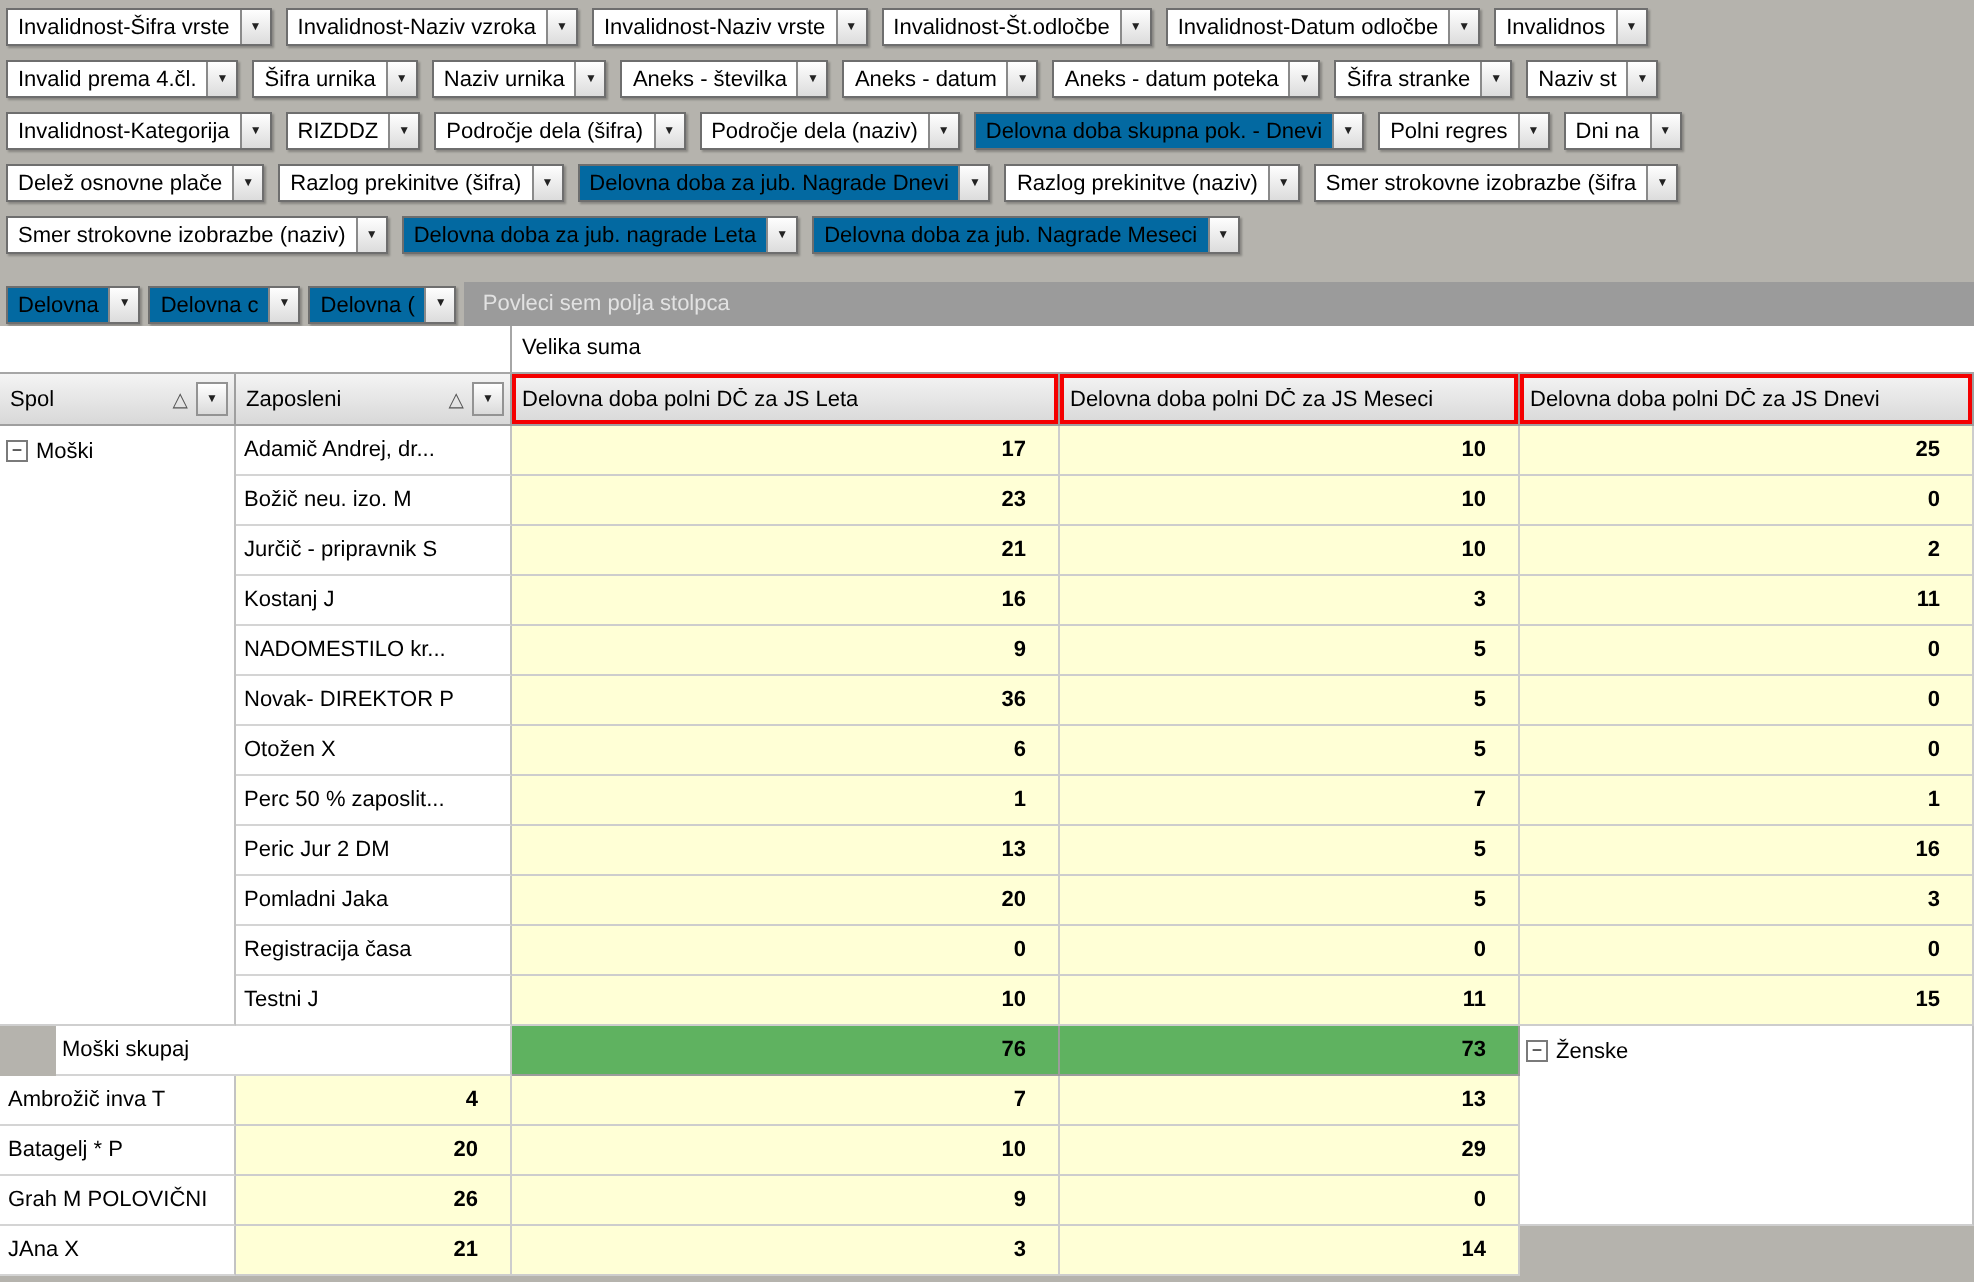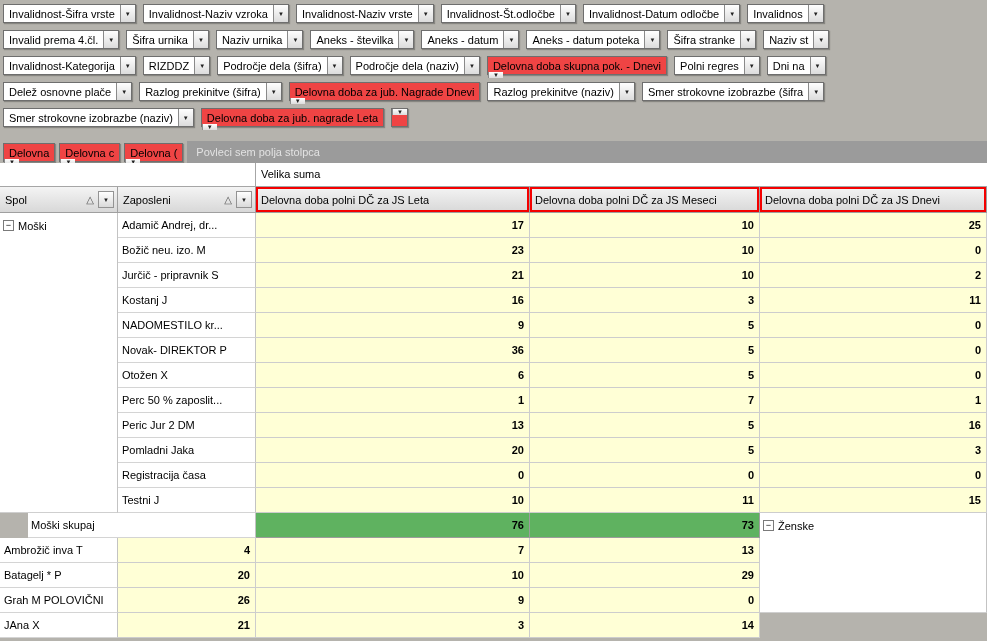--- a/index.html
+++ b/index.html
@@ -5,21 +5,21 @@
   * { margin:0; padding:0; box-sizing:border-box; }
   html,body { background:#8a8a8a; }
   body { font-family:"Liberation Sans", sans-serif; }
   .screen { position:relative; width:987px; height:641px; background:#b5b3ad; overflow:hidden; font-size:11px; color:#000; }
 
   
   .filter-area { padding:4px 0 0 3px; }
   .field-row { display:flex; height:19px; margin-bottom:7px; white-space:nowrap; }
   .field-btn { display:inline-flex; align-items:stretch; height:19px; background:#ffffff;
                border:1px solid #6e6e6e; margin-right:7px; box-shadow:1px 1px 1px rgba(0,0,0,.25); cursor:default; }
-  .field-btn.hl { background:#ef4444;flex-direction:column; }
+  .field-btn.hl { background:#0369a1; }
   .fb-label { padding:3px 5px 0 5px; }
   .fb-dd { width:15px; border-left:1px solid #8a8a8a; background:linear-gradient(#fefefe,#dcdcdc);
            display:flex; align-items:center; justify-content:center; font-size:6px; color:#222; }
 
   
   .fields-strip { display:flex; height:22px; margin-top:14px; align-items:center; }
   .row-fields { display:flex; padding-left:3px; }
   .row-fields .field-btn { margin-right:4px; }
   .drop-band { flex:1; height:22px; background:#9b9b9b; color:#e2e2e2; line-height:22px; padding-left:9px; }
 
@@ -38,21 +38,21 @@
          background:linear-gradient(#ffffff,#dadada); display:flex; align-items:center; justify-content:center;
          font-size:6px; color:#222; }
   .r-spol { background:#ffffff; border-right:1px solid #c3c3c3; display:flex; align-items:center;
             padding-left:3px; white-space:nowrap; overflow:hidden; }
   .r-spol.grp-end { border-bottom:1px solid #cfcfcf; }
   .exp { width:11px; height:11px; flex:none; border:1px solid #7a7a7a; background:#fff;
          font-size:9px; line-height:9px; text-align:center; margin-right:4px; }
   .r-name { background:#ffffff; border-right:1px solid #c3c3c3; border-bottom:1px solid #d4d4d4;
             line-height:24px; padding-left:4px; white-space:nowrap; overflow:hidden; }
   .v-cell { background:#ffffd6; border-right:1px solid #cdcdcd; border-bottom:1px solid #cdcdcd;
-            text-align:right; padding-right:5px; line-height:24px; font-weight:bold; }
+            text-align:right; padding-right:16px; line-height:24px; font-weight:bold; }
   .t-label { grid-column:span 2; background:#ffffff; border-right:1px solid #c3c3c3;
              border-bottom:1px solid #d4d4d4; line-height:24px; padding-left:3px;margin-left:28px; }
   .t-val { background:#5fb260; border-color:#9c9c9c; }
 </style>
 </head>
 <body>
 
 <div class="screen">
   <div class="filter-area">
       <div class="field-row">
@@ -170,20 +170,21 @@
       <div class="field-row">
         <div class="field-btn">
           <div class="fb-label">Smer strokovne izobrazbe (naziv)</div>
           <div class="fb-dd">▼</div>
         </div>
         <div class="field-btn hl">
           <div class="fb-label">Delovna doba za jub. nagrade Leta</div>
           <div class="fb-dd">▼</div>
         </div>
         <div class="field-btn hl">
+          <div class="fb-label">Delovna doba za jub. Nagrade Meseci</div>
           <div class="fb-dd">▼</div>
         </div>
       </div>
     </div>
 
   <div class="fields-strip">
     <div class="row-fields">
         <div class="field-btn hl">
           <div class="fb-label">Delovna</div>
           <div class="fb-dd">▼</div>

